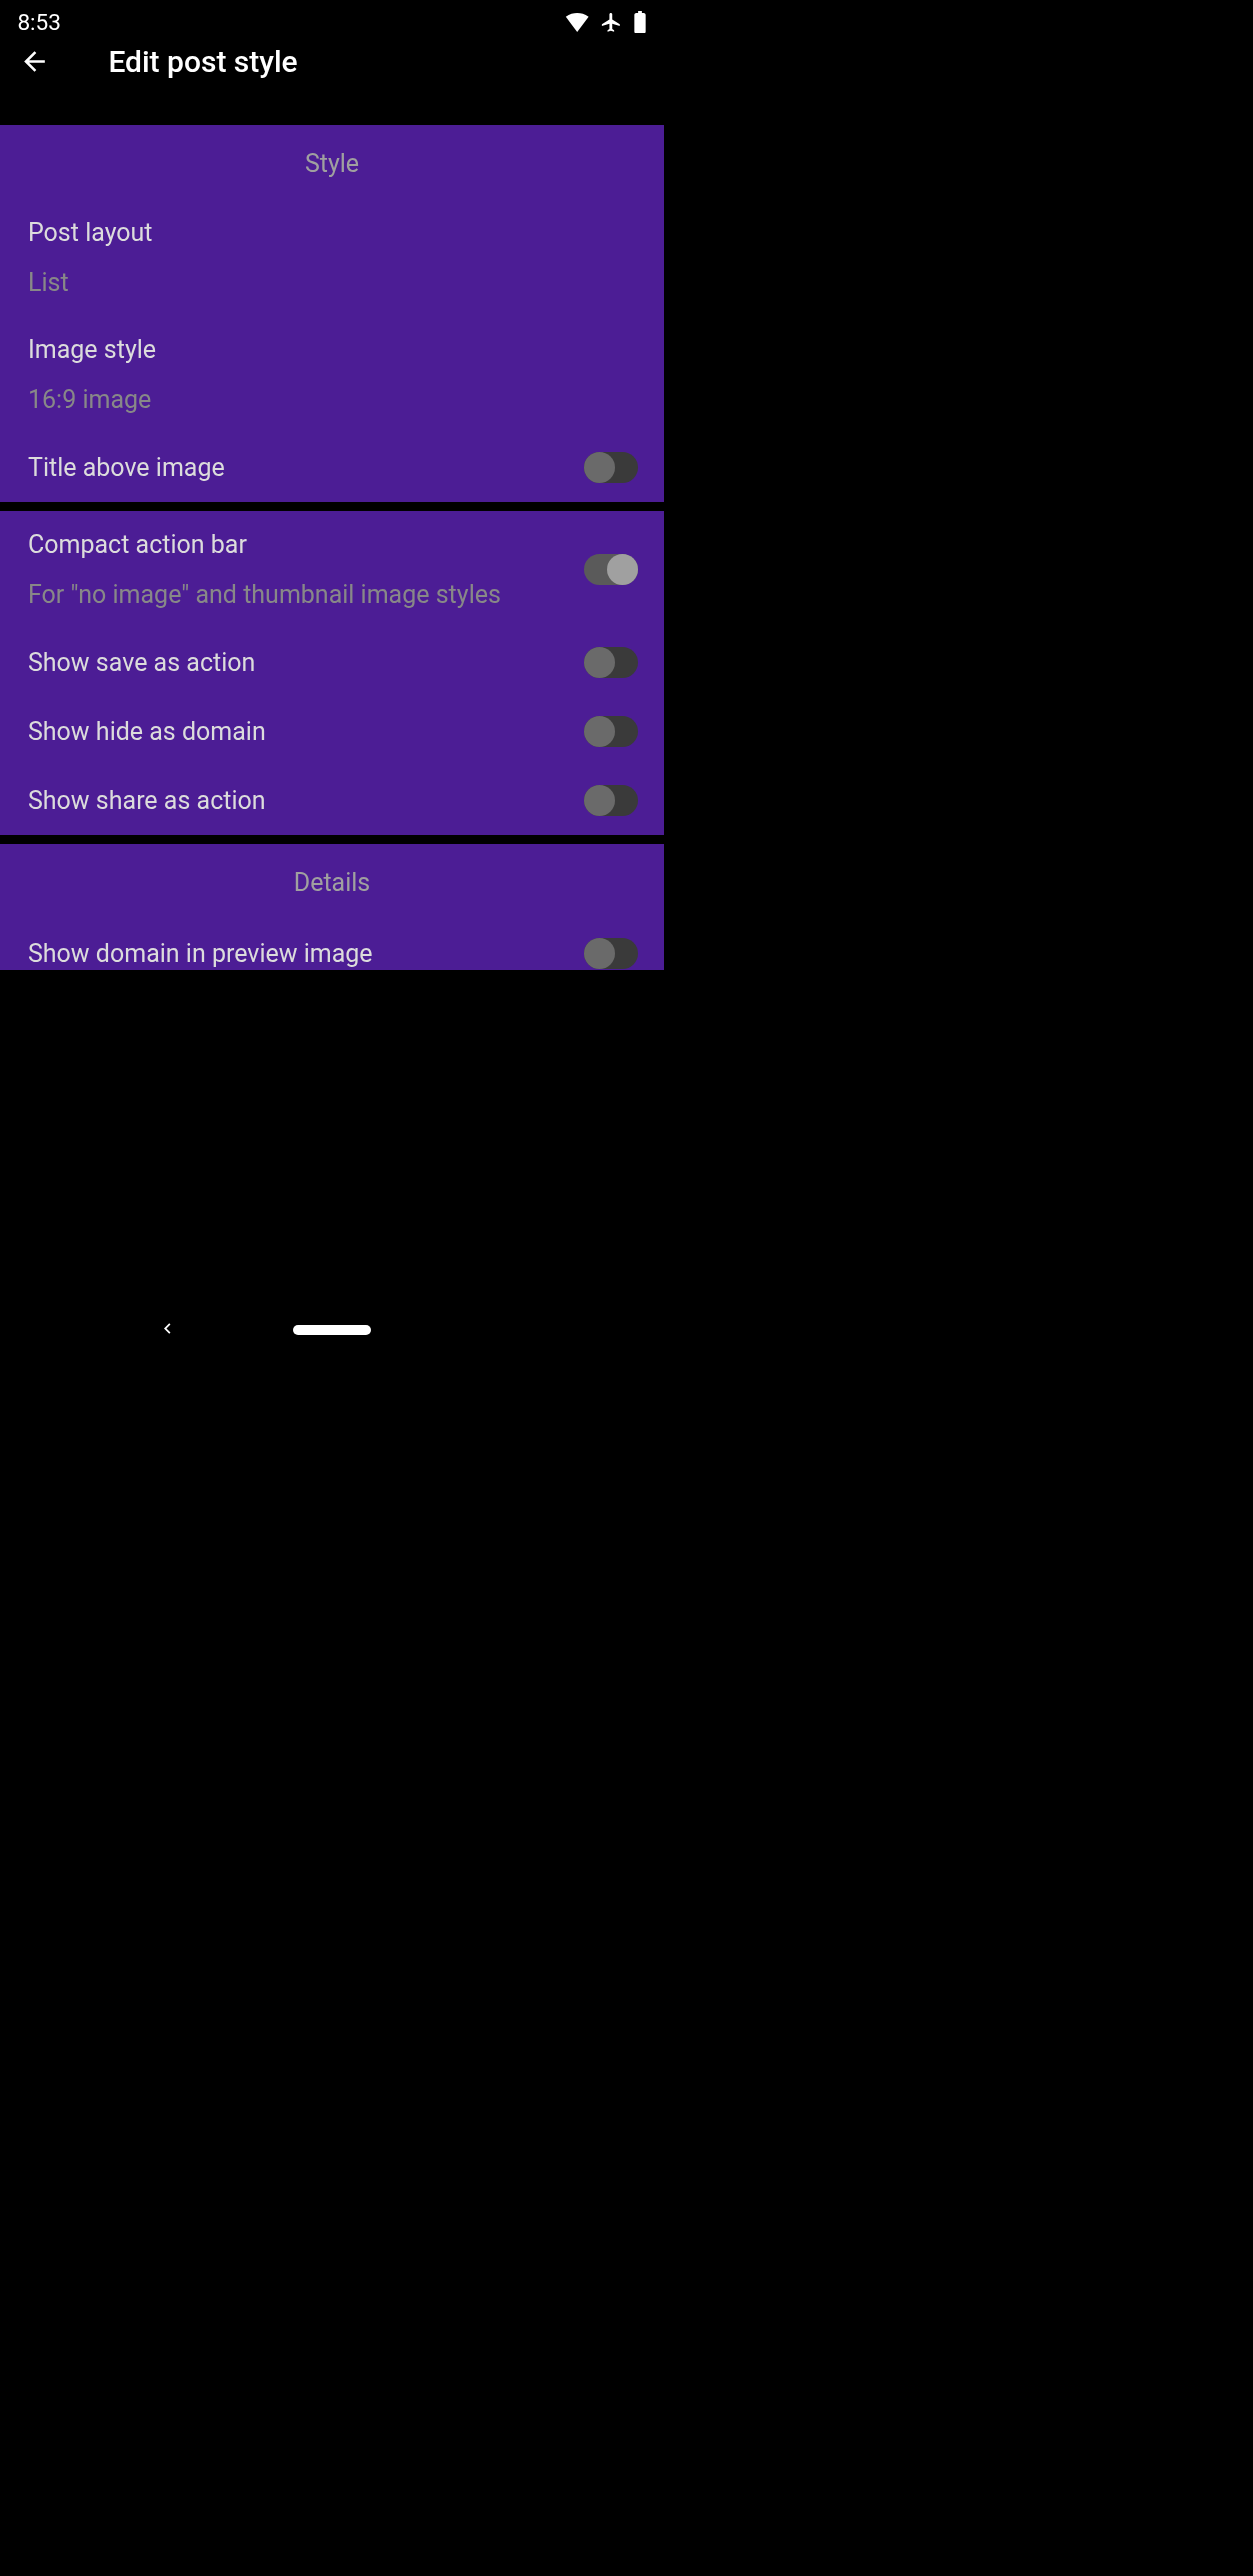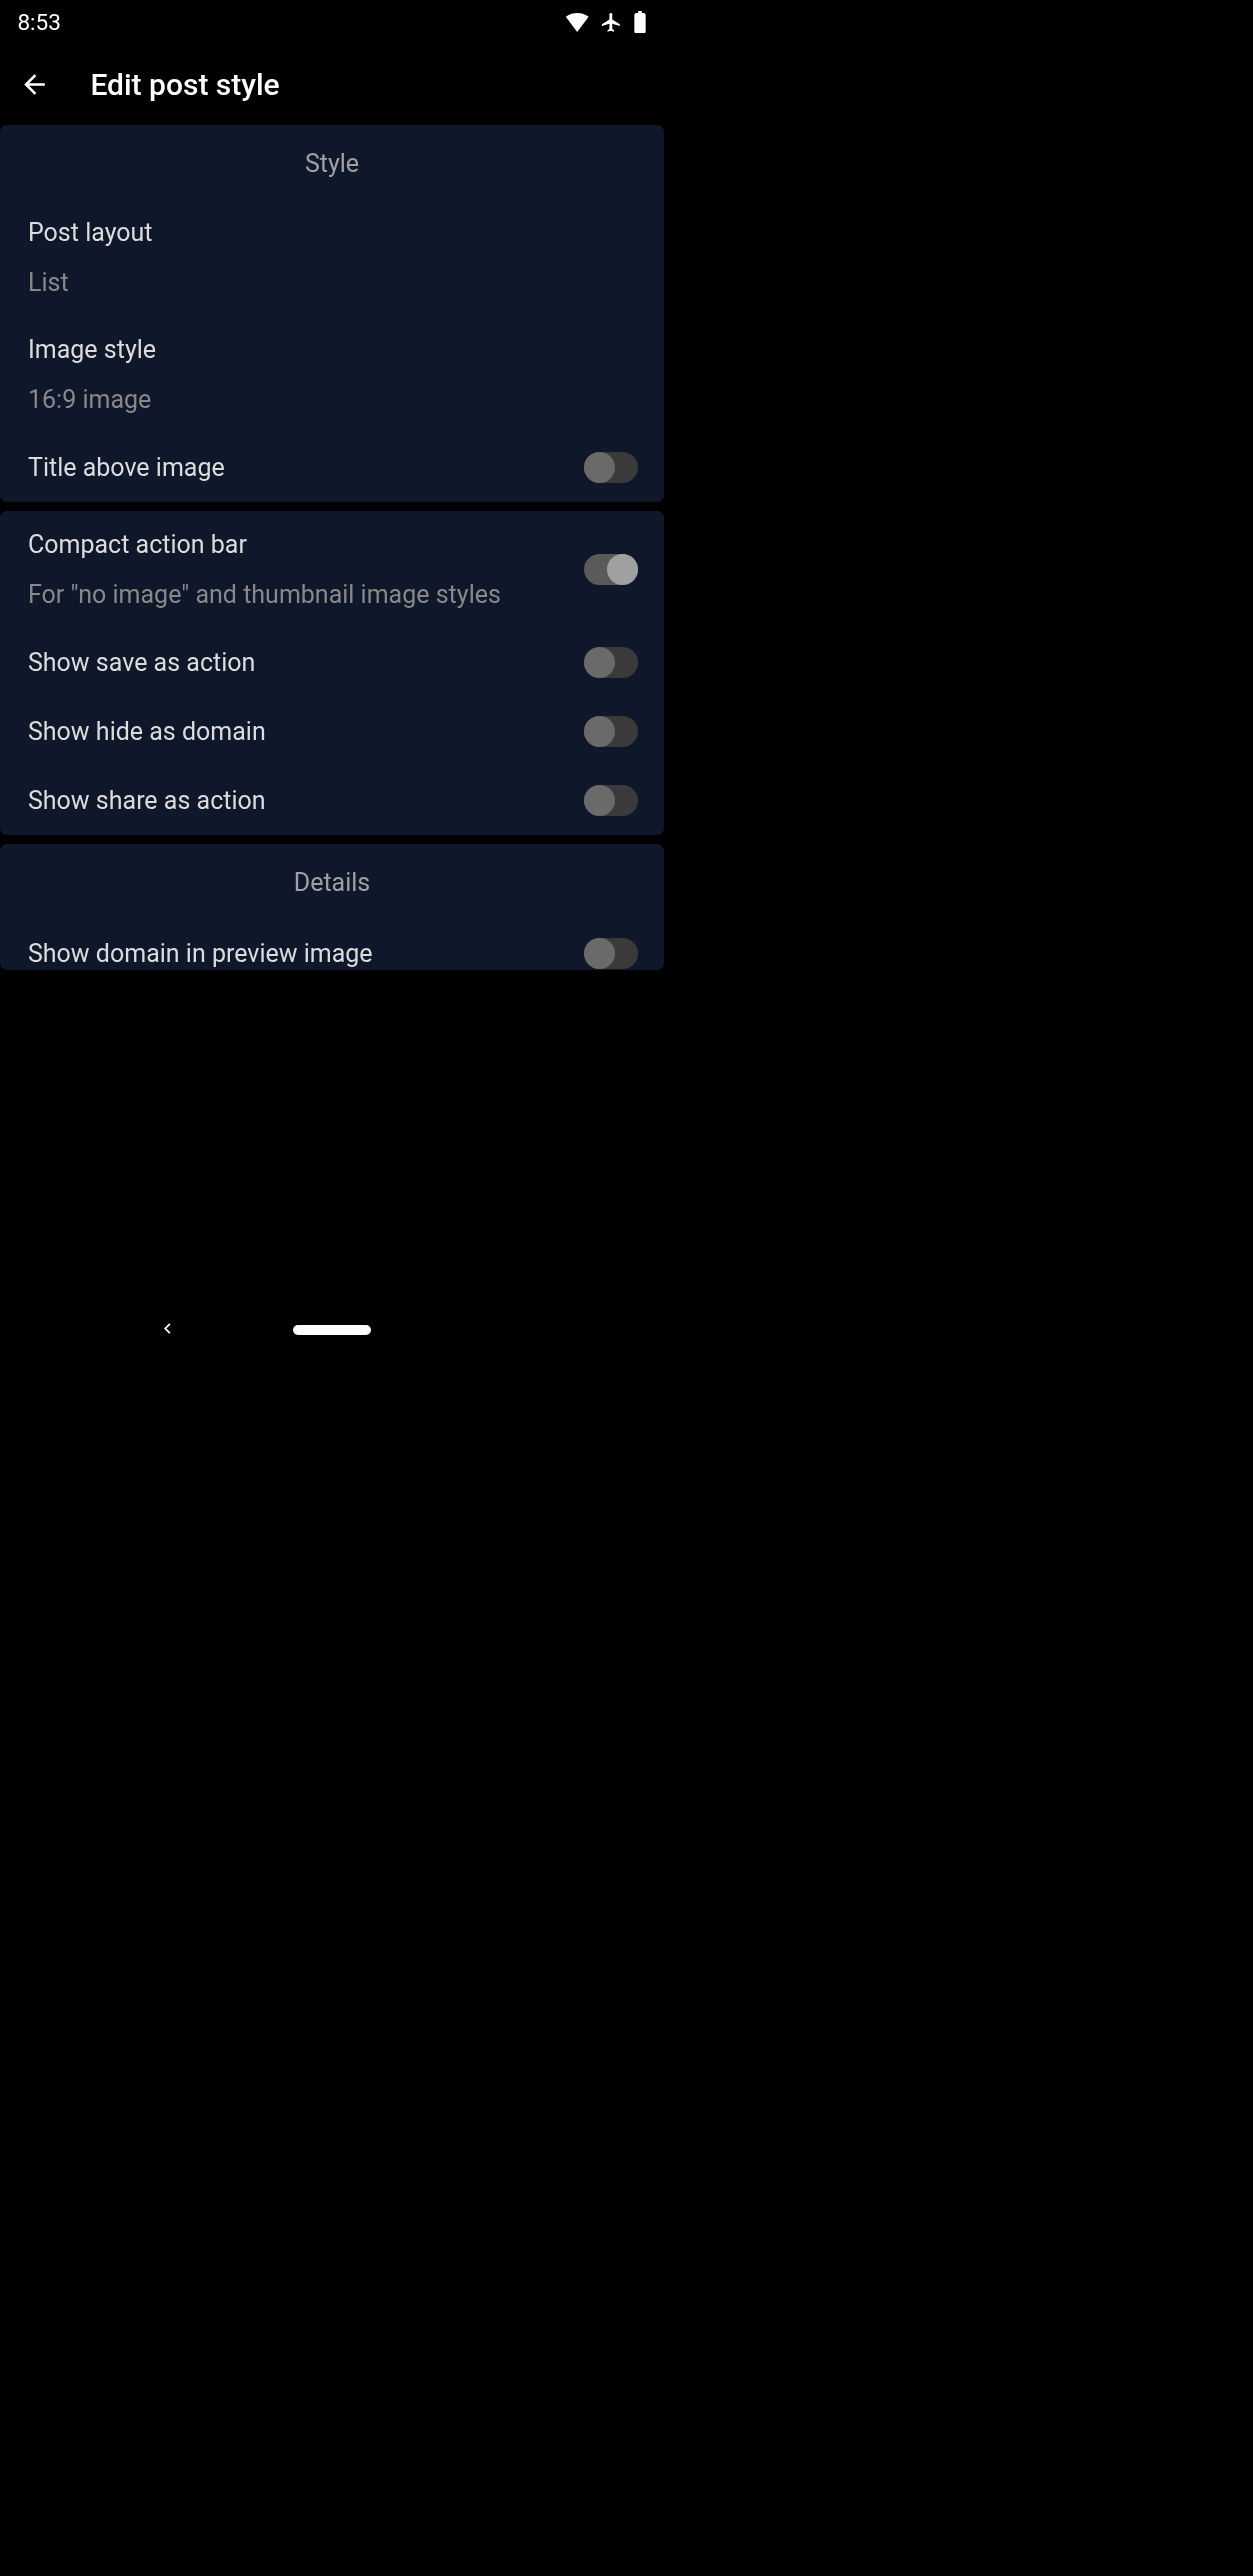--- a/index.html
+++ b/index.html
@@ -33,45 +33,44 @@
       display: flex;
       align-items: center;
       gap: 10.4px;
     }
     .status-icons svg {
       fill: #ffffff;
     }
     .app-bar {
       height: 81px;
       display: flex;
-      align-items: center;
+      align-items: flex-start;
       padding: 0 17.4px;
       background: #000000;
-      gap: 38px;
+      gap: 56px;
     }
     .back-arrow {
       width: 35px;
       height: 35px;
       display: flex;
       align-items: center;
       justify-content: center;
       cursor: pointer;
     }
     .app-title {
       color: #ffffff;
       font-size: 30px;
       font-weight: 500;
     }
     .content {
       background: #000000;
     }
     .section {
-      background: #0f172a;
+      background: #4c1d95;
       margin-top: 8.7px;
-      border-radius: 7px;
     }
     .section:first-child {
       margin-top: 0;
     }
     .section-header {
       color: #a0a0a0;
       font-size: 25px;
       text-align: center;
       padding: 24.4px 0 21px 0;
       font-weight: 400;

